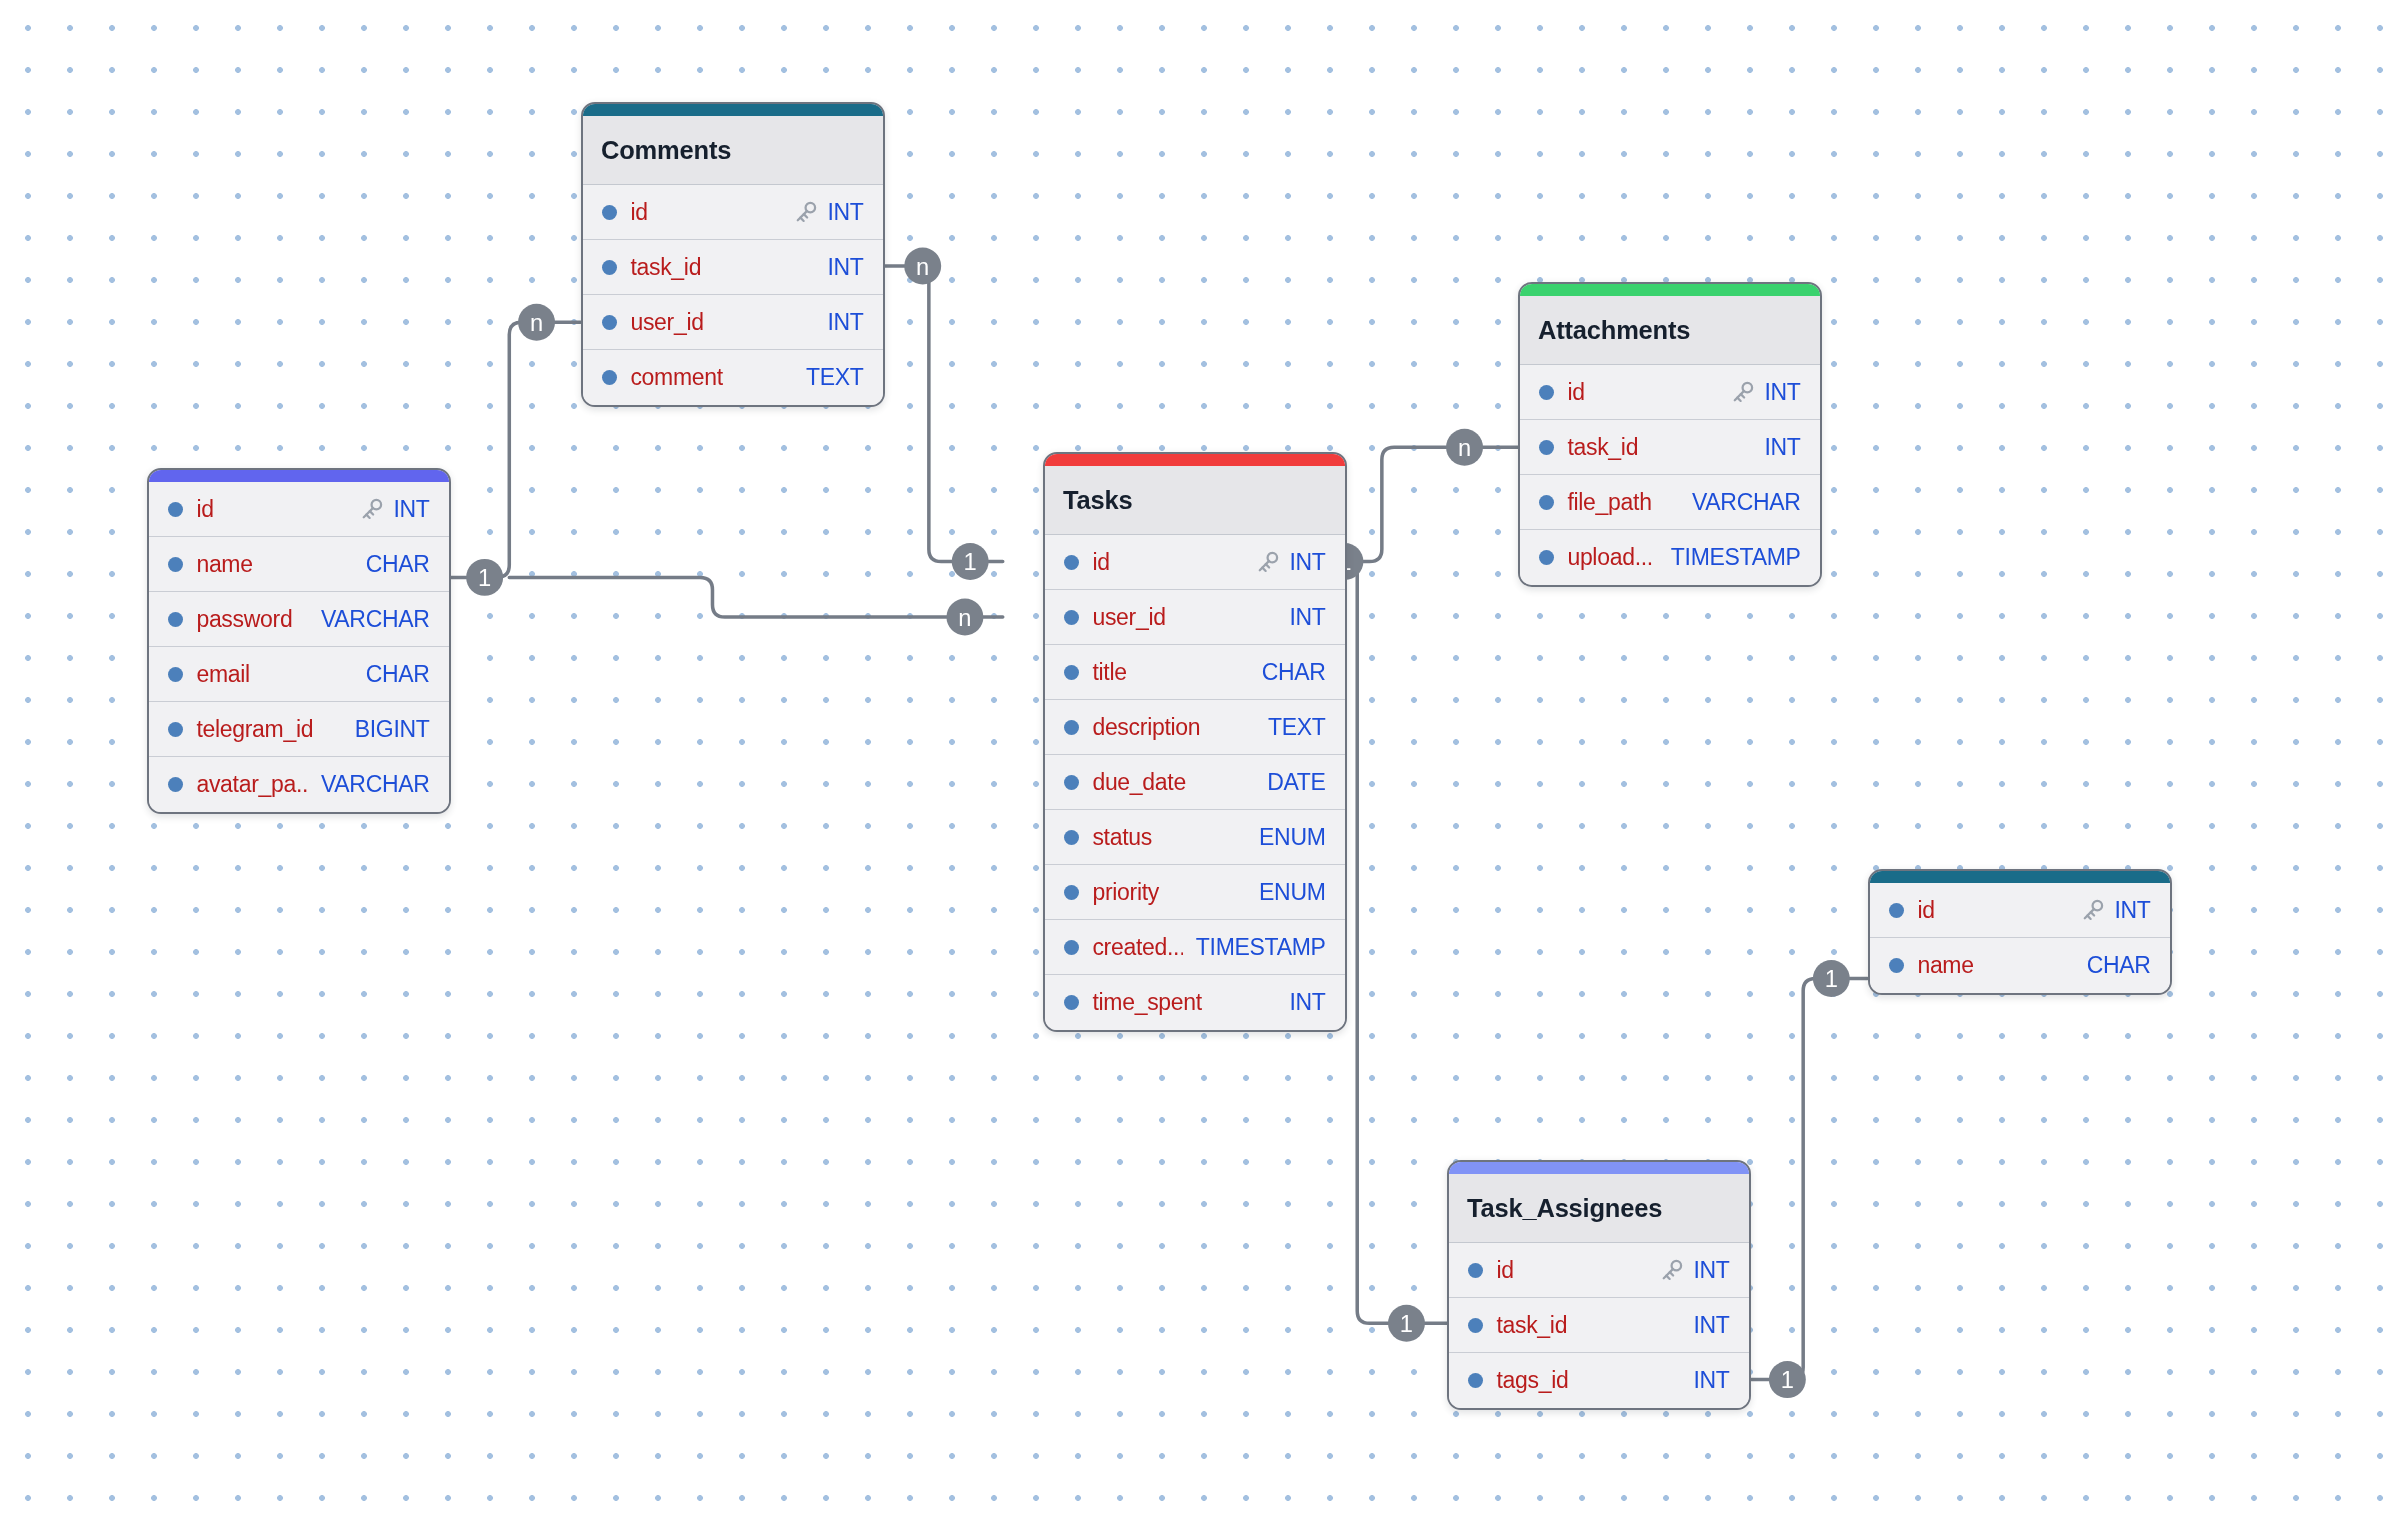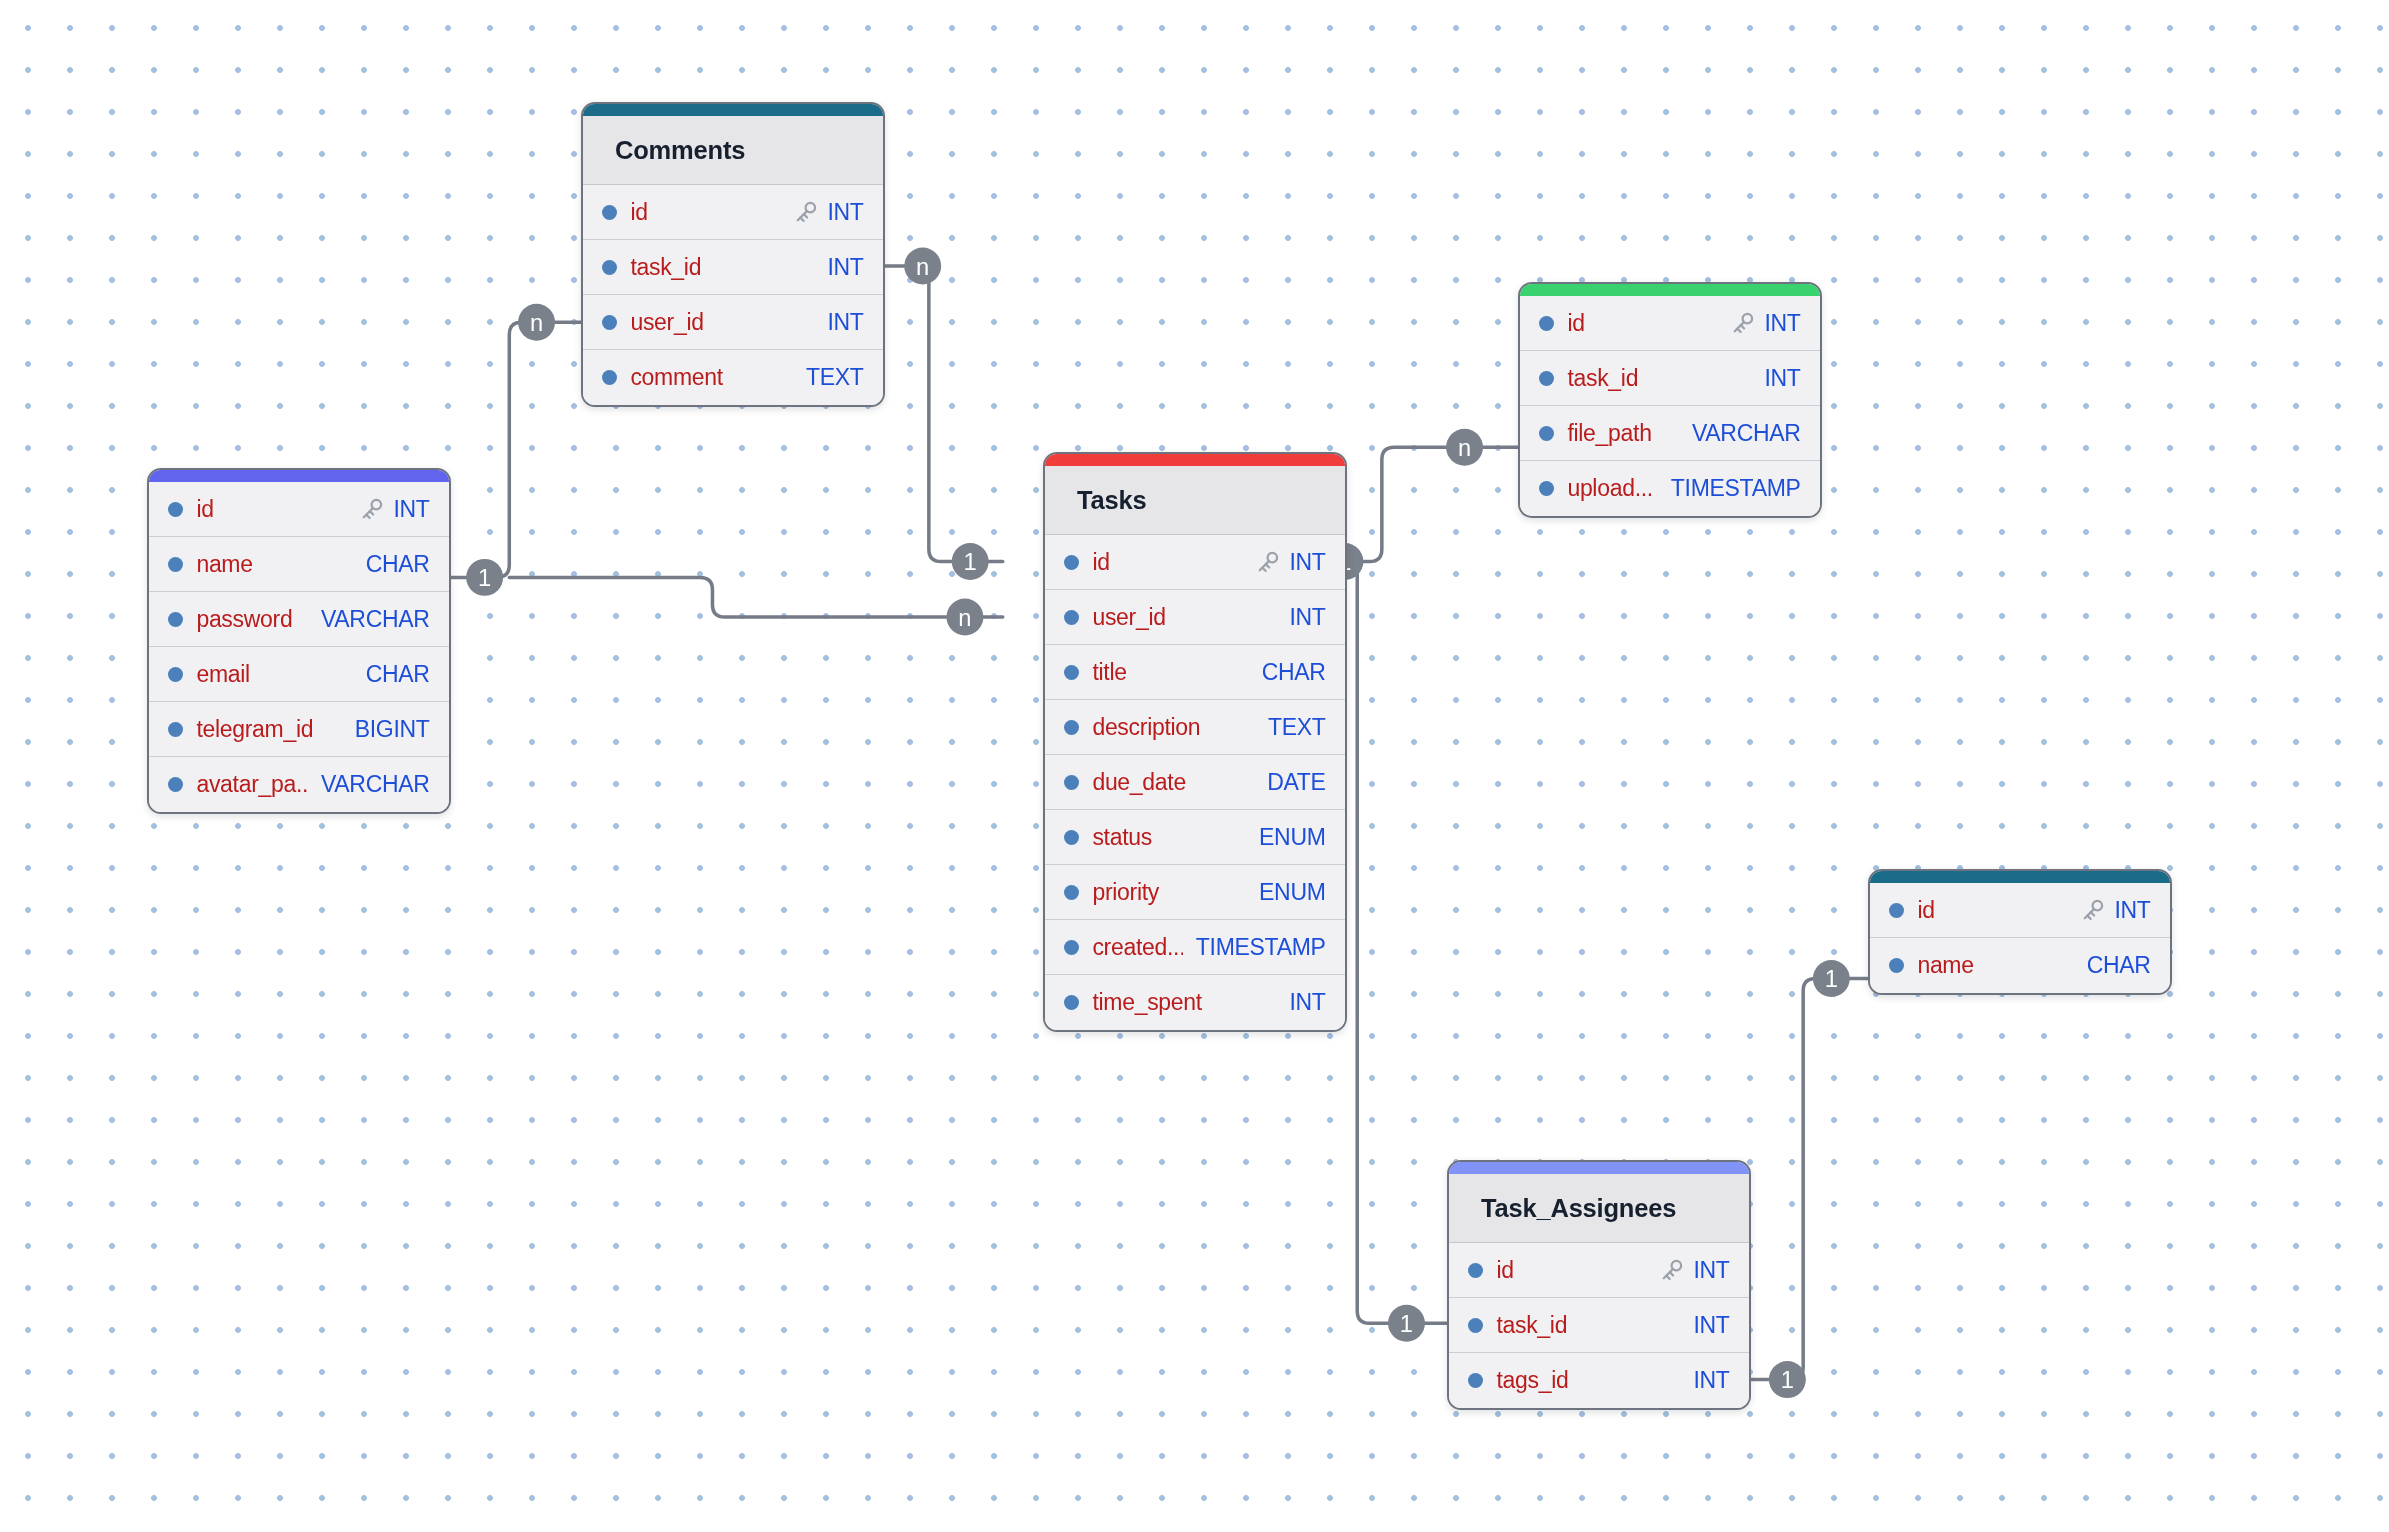--- a/index.html
+++ b/index.html
@@ -47,21 +47,21 @@
     z-index: 2;
     box-shadow: 0 2.6px 7px rgba(40,48,60,0.14);
   }
   .accent { height: 12.3px; }
   .ttl {
     height: 69px;
     box-sizing: border-box;
     background: #e6e6e9;
     border-bottom: 1.8px solid #c4c8cf;
     display: flex; align-items: center;
-    padding: 0 32px;
+    padding: 0 18px;
     font-size: 25.5px; font-weight: bold;
     color: #16202e;
     letter-spacing: -0.2px;
   }
   .row {
     height: 55px;
     box-sizing: border-box;
     display: flex; align-items: center;
     padding: 0 19.4px;
     gap: 13px;
@@ -310,20 +310,21 @@
       <span class="dot"></span>
       <span class="fname">time_spent</span>
       <span class="ftype">
           <span>INT</span>
         </span>
     </div>
   </div>
 
   <div class="table" style="left:1518px; top:282px;">
     <div class="accent" style="background: rgb(58, 210, 110);"></div>
+    <div class="ttl">Attachments</div>
     <div class="row">
       <span class="dot"></span>
       <span class="fname">id</span>
       <span class="ftype">
         <svg class="keyicon" width="26" height="26" viewBox="0 0 30 30">
             <circle cx="20" cy="10" r="5.5"></circle>
             <path d="M16 14 L5.5 24.5"></path>
             <path d="M8.5 21.5 l3.8 3.8"></path>
             <path d="M12.5 17.5 l3.8 3.8"></path>
           </svg>

